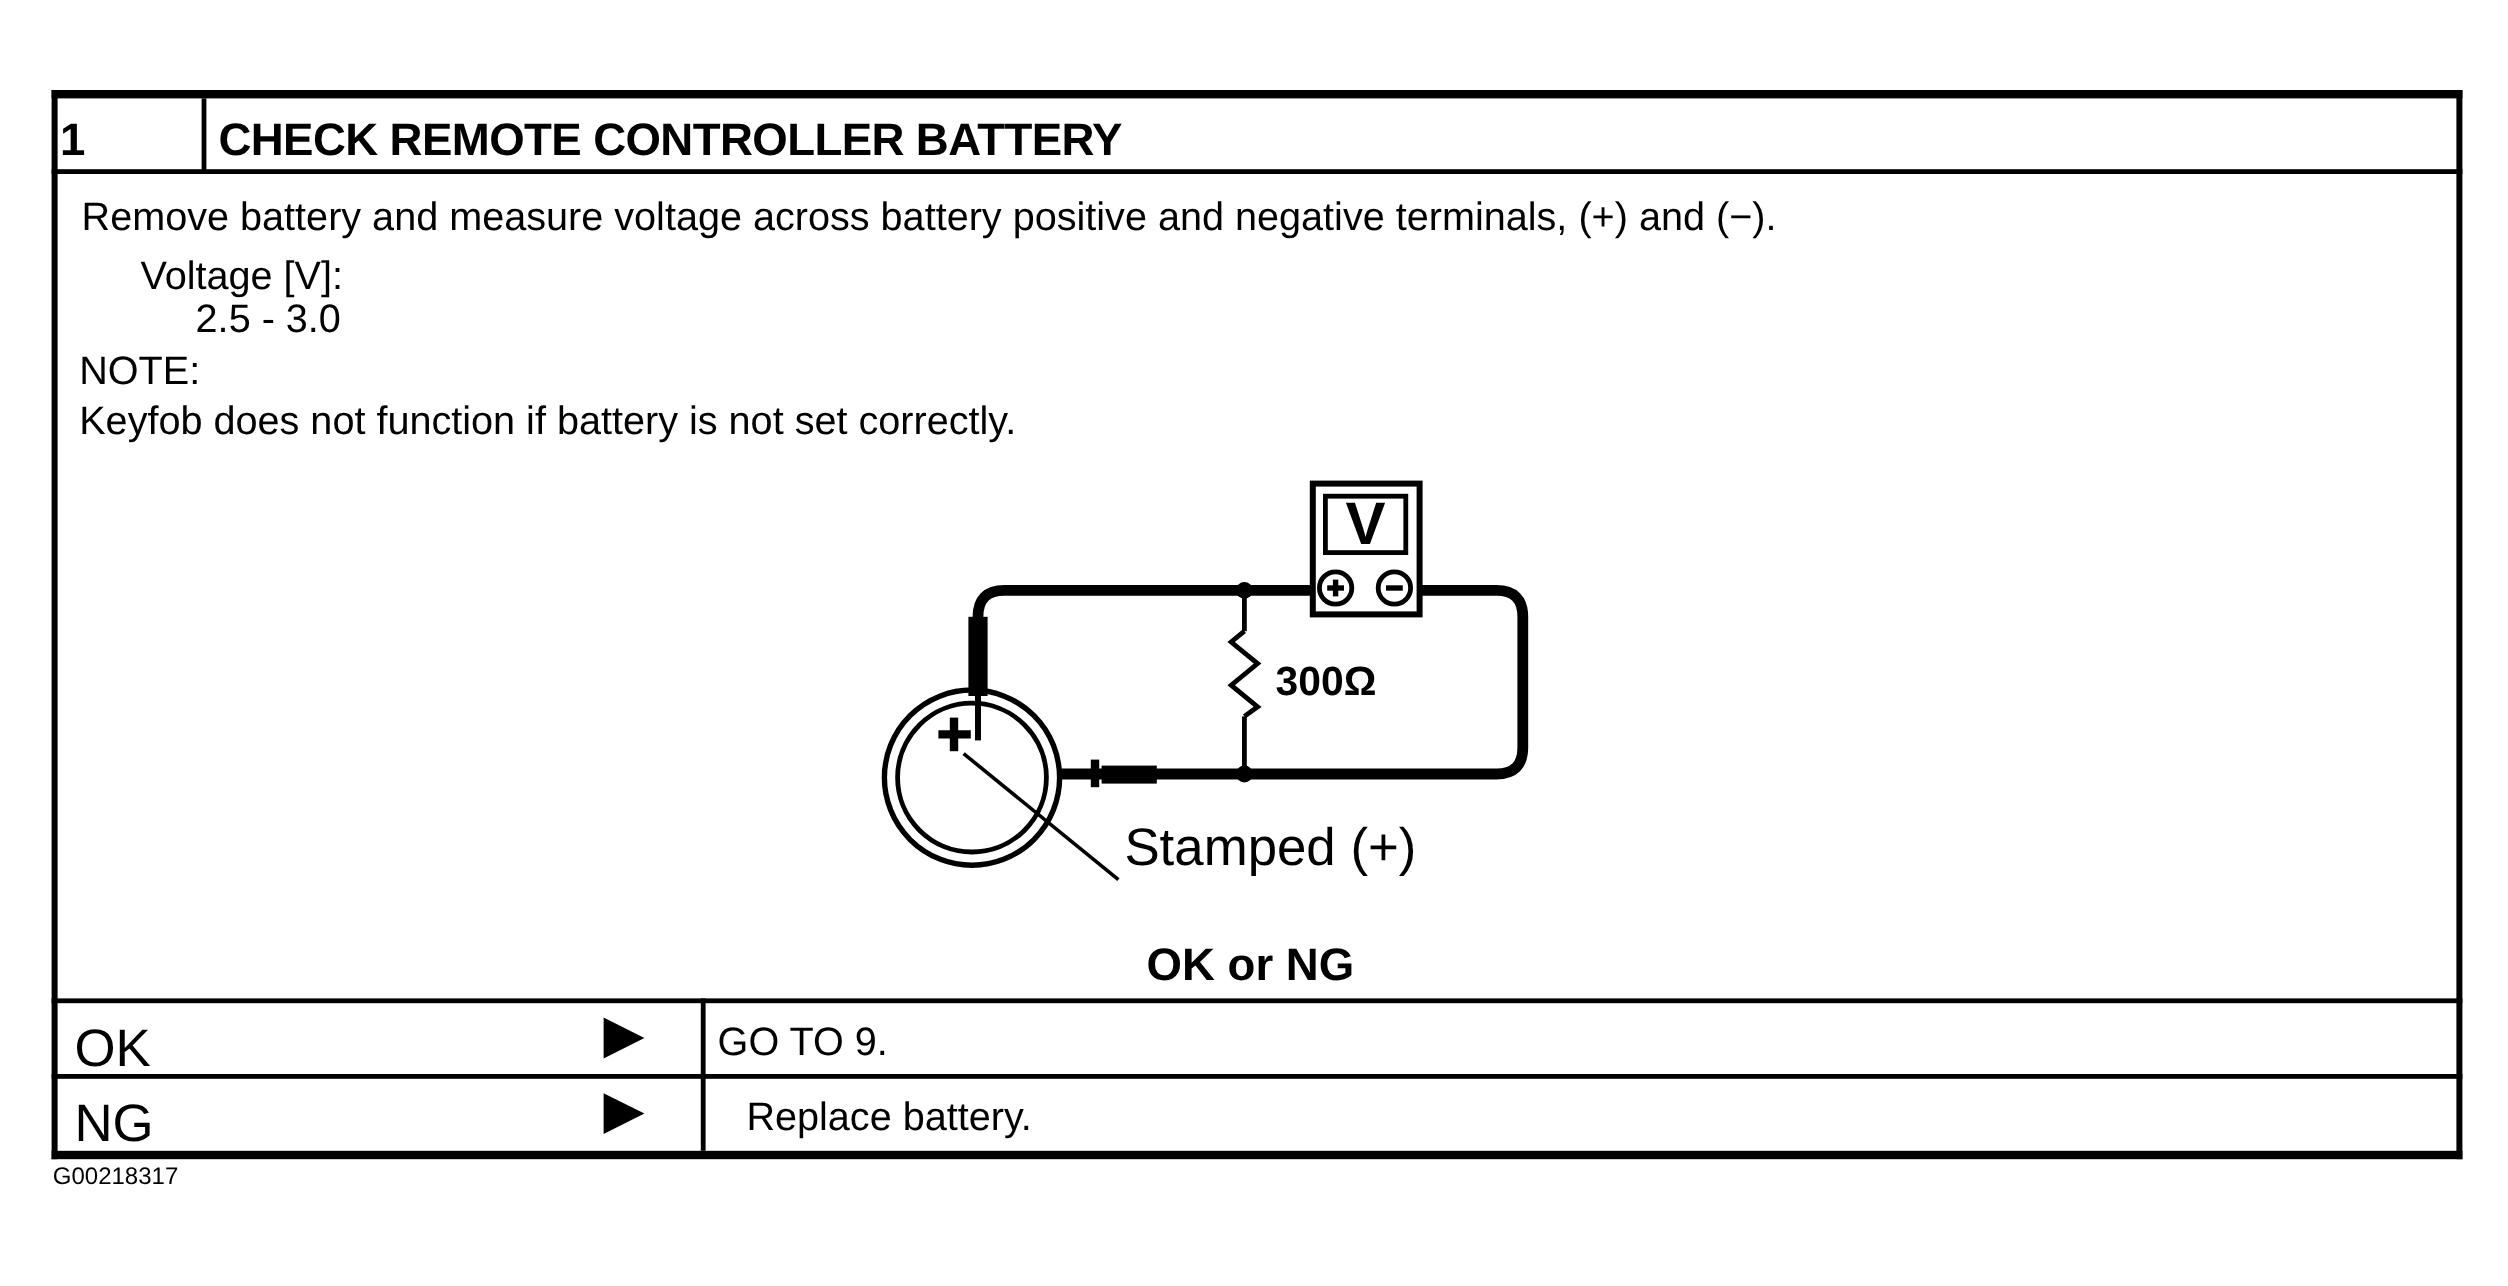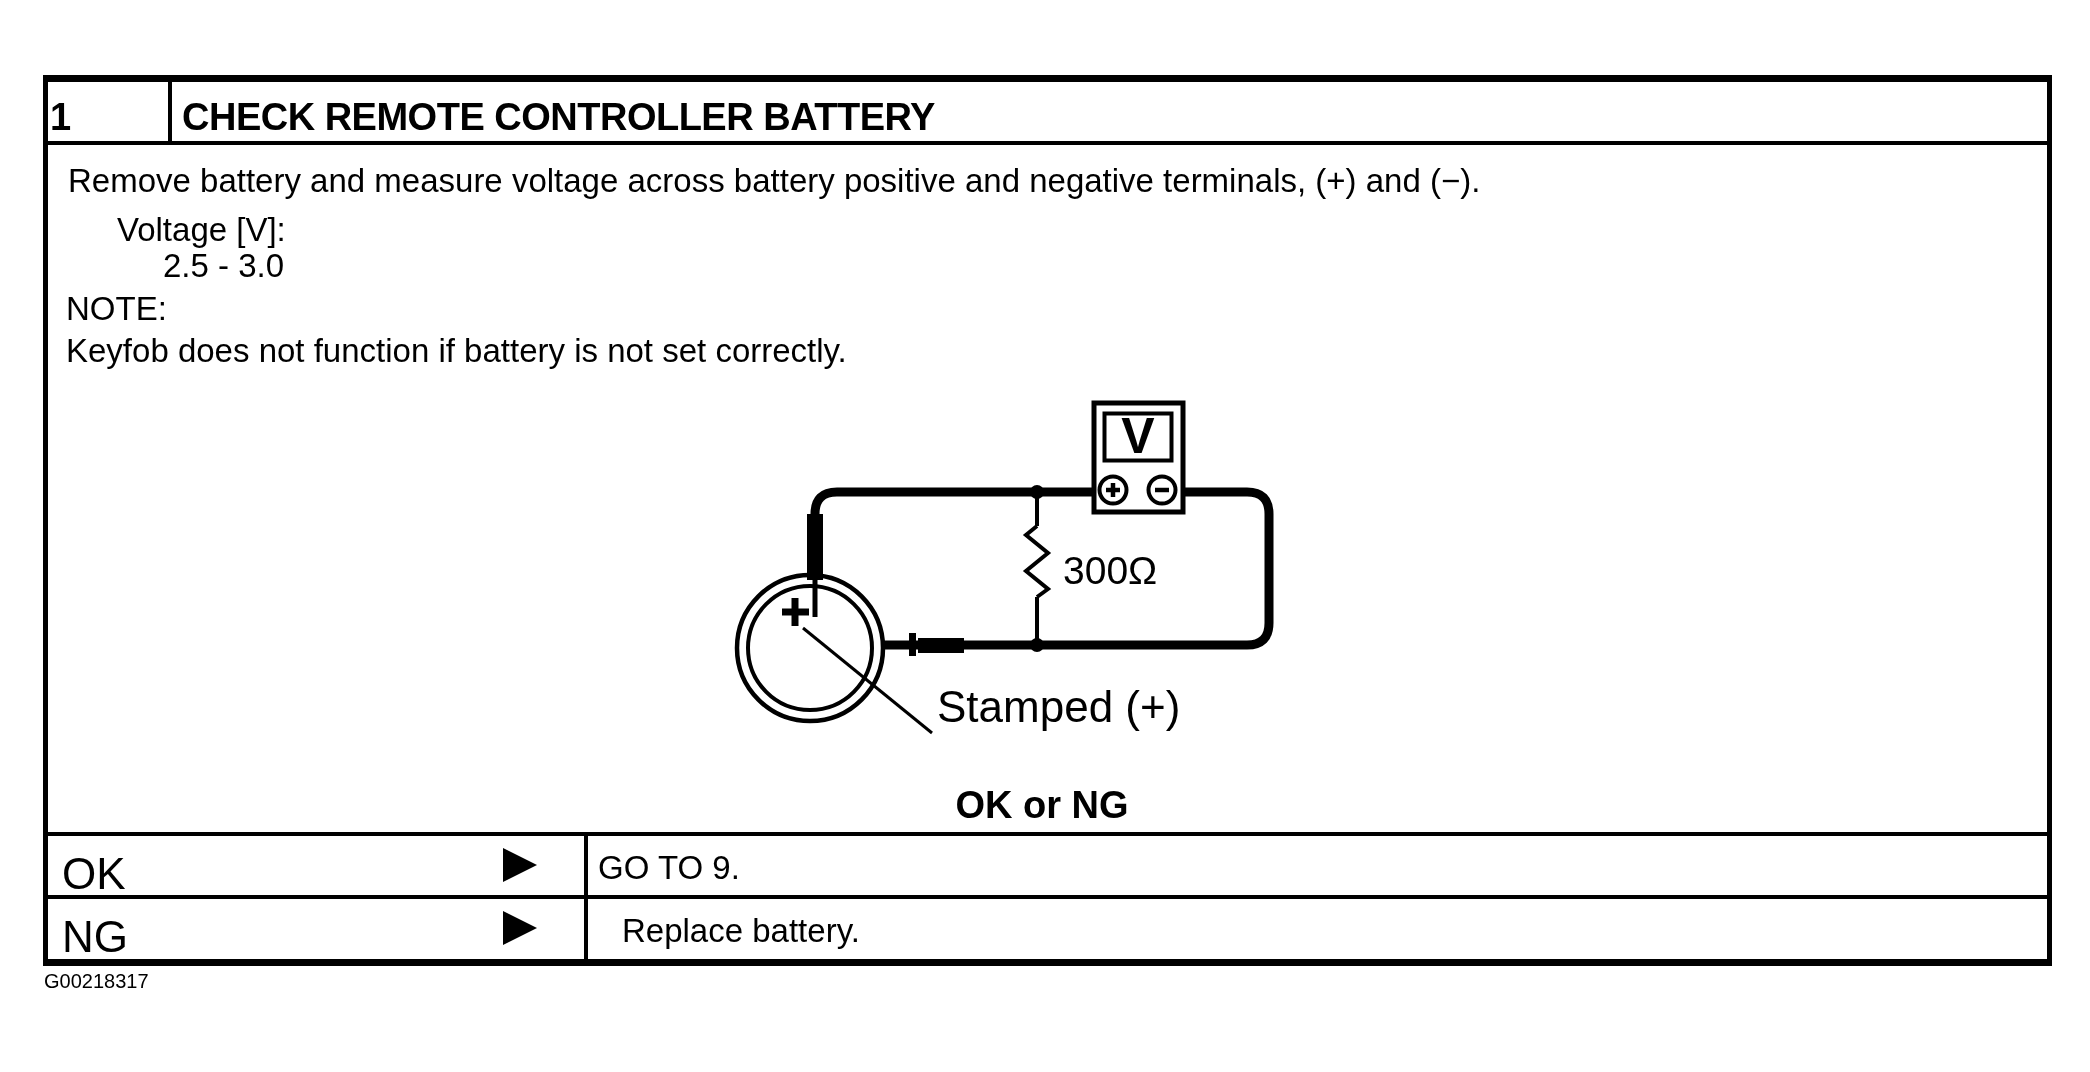--- a/index.html
+++ b/index.html
@@ -20,21 +20,21 @@
     position:absolute;left:503px;width:0;height:0;
     border-top:17px solid transparent;border-bottom:17px solid transparent;
     border-left:34px solid #000;
   }
   #diagram-svg{position:absolute;left:690px;top:395px;width:620px;height:350px;}
   #voltmeter-v{
     position:absolute;left:1104px;top:412px;width:68px;height:48px;
     display:flex;align-items:center;justify-content:center;
     font-size:50px;font-weight:bold;line-height:1;
   }
-  #resistor-label{position:absolute;left:1063px;top:549px;font-size:39px;}
+  #resistor-label{position:absolute;left:1063px;top:549px;font-size:34px;font-weight:bold;}
   #stamped-label{position:absolute;left:937px;top:682px;font-size:44px;}
   #ok-ng{position:absolute;left:892px;top:784px;width:300px;text-align:center;font-size:38px;font-weight:bold;}
   #figure-id{position:absolute;left:44px;top:970px;font-size:20px;}
 </style>
 </head>
 <body>
 
 <div id="page">
 
   <div class="line" style="left:43px;top:75px;width:2009px;height:7px;"></div>

